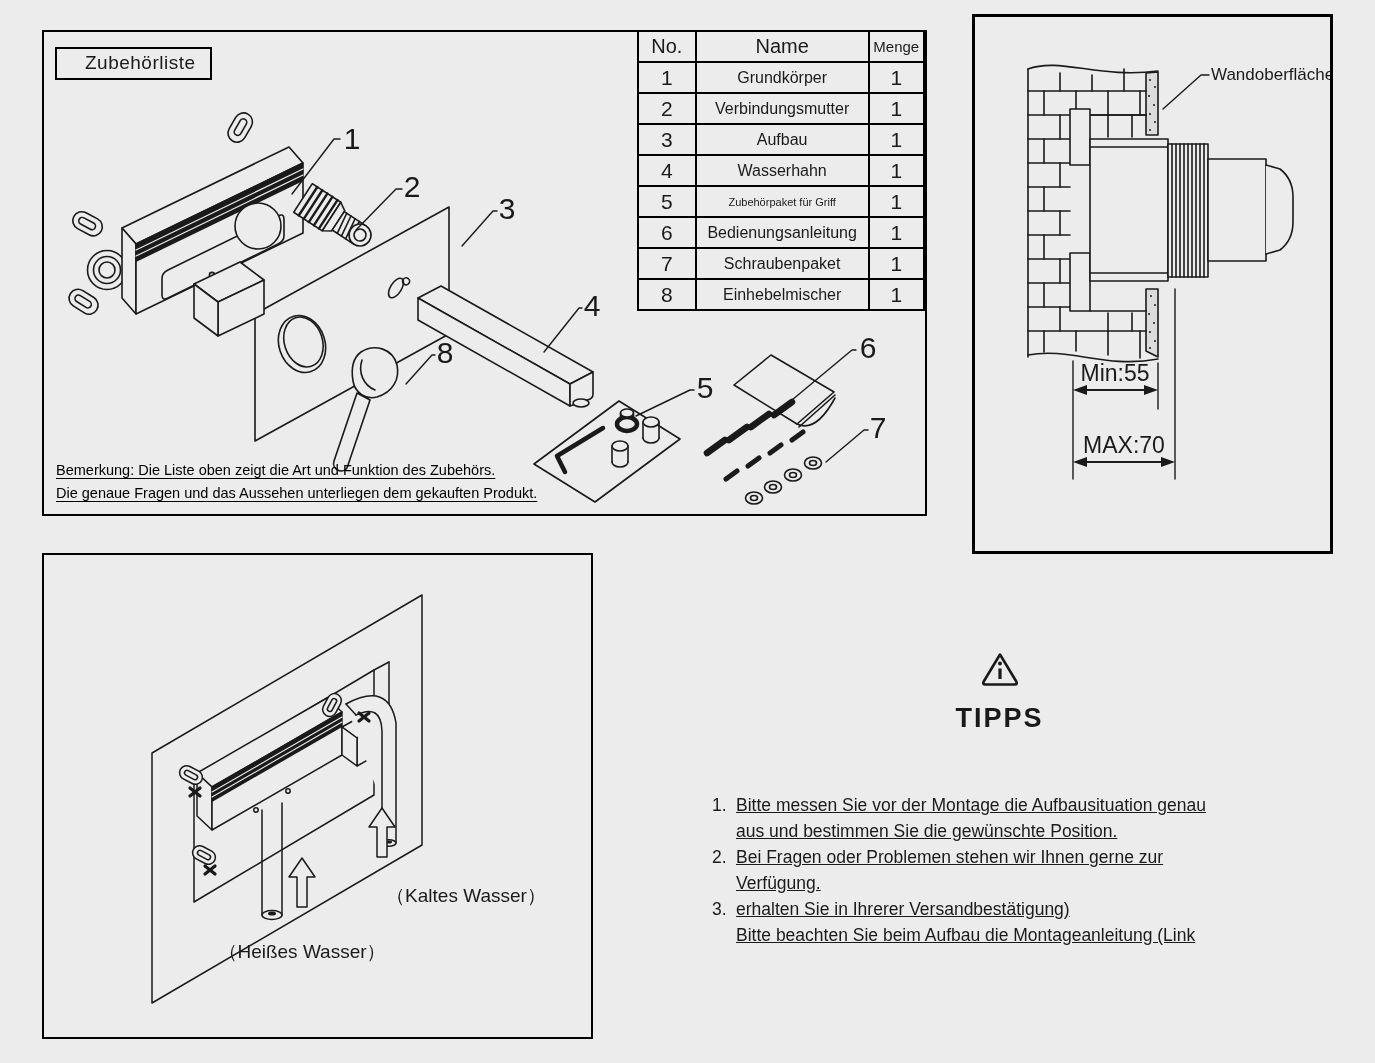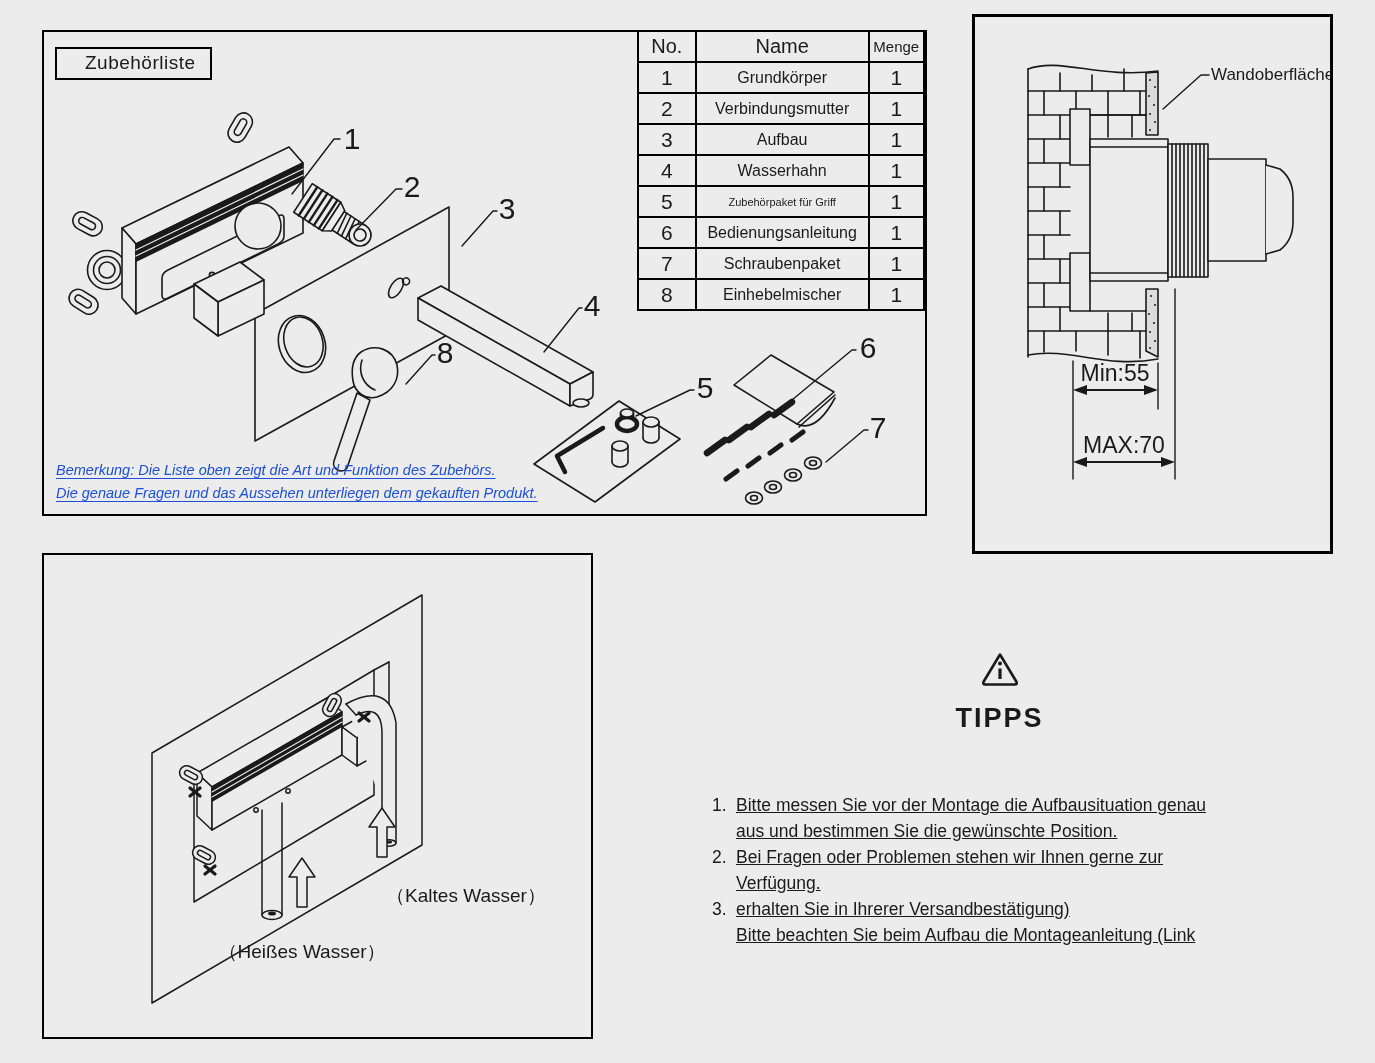--- a/index.html
+++ b/index.html
@@ -12,21 +12,21 @@
   .panel{position:absolute;box-sizing:border-box;border:2px solid #000;background:#ececec;}
   #panelA{left:42px;top:30px;width:885px;height:486px;}
   #panelB{left:972px;top:14px;width:361px;height:540px;border-width:3px;}
   #panelC{left:42px;top:553px;width:551px;height:486px;}
   .panel svg{position:absolute;left:0;top:0;}
 
   .title-box{
     position:absolute;left:11px;top:15px;border:2px solid #000;
     padding:3px 14px 4px 28px;font-size:19px;letter-spacing:.5px;background:#ececec;z-index:3;
   }
-  .note{position:absolute;left:12px;bottom:9px;font-size:14.5px;line-height:23px;color:#1d4ed8;z-index:3;font-style:italic;}
+  .note{position:absolute;left:12px;bottom:9px;font-size:14.5px;line-height:23px;color:#000000;z-index:3;}
   .note div{text-decoration:underline;text-underline-offset:3px;white-space:nowrap;}
 
   table.parts{
     position:absolute;left:593px;top:-2px;border-collapse:collapse;z-index:2;background:#ececec;
   }
   table.parts td,table.parts th{
     border:2px solid #000;text-align:center;vertical-align:middle;
     padding:0;height:29px;font-weight:400;
   }
   table.parts .c-no{width:64px;}

